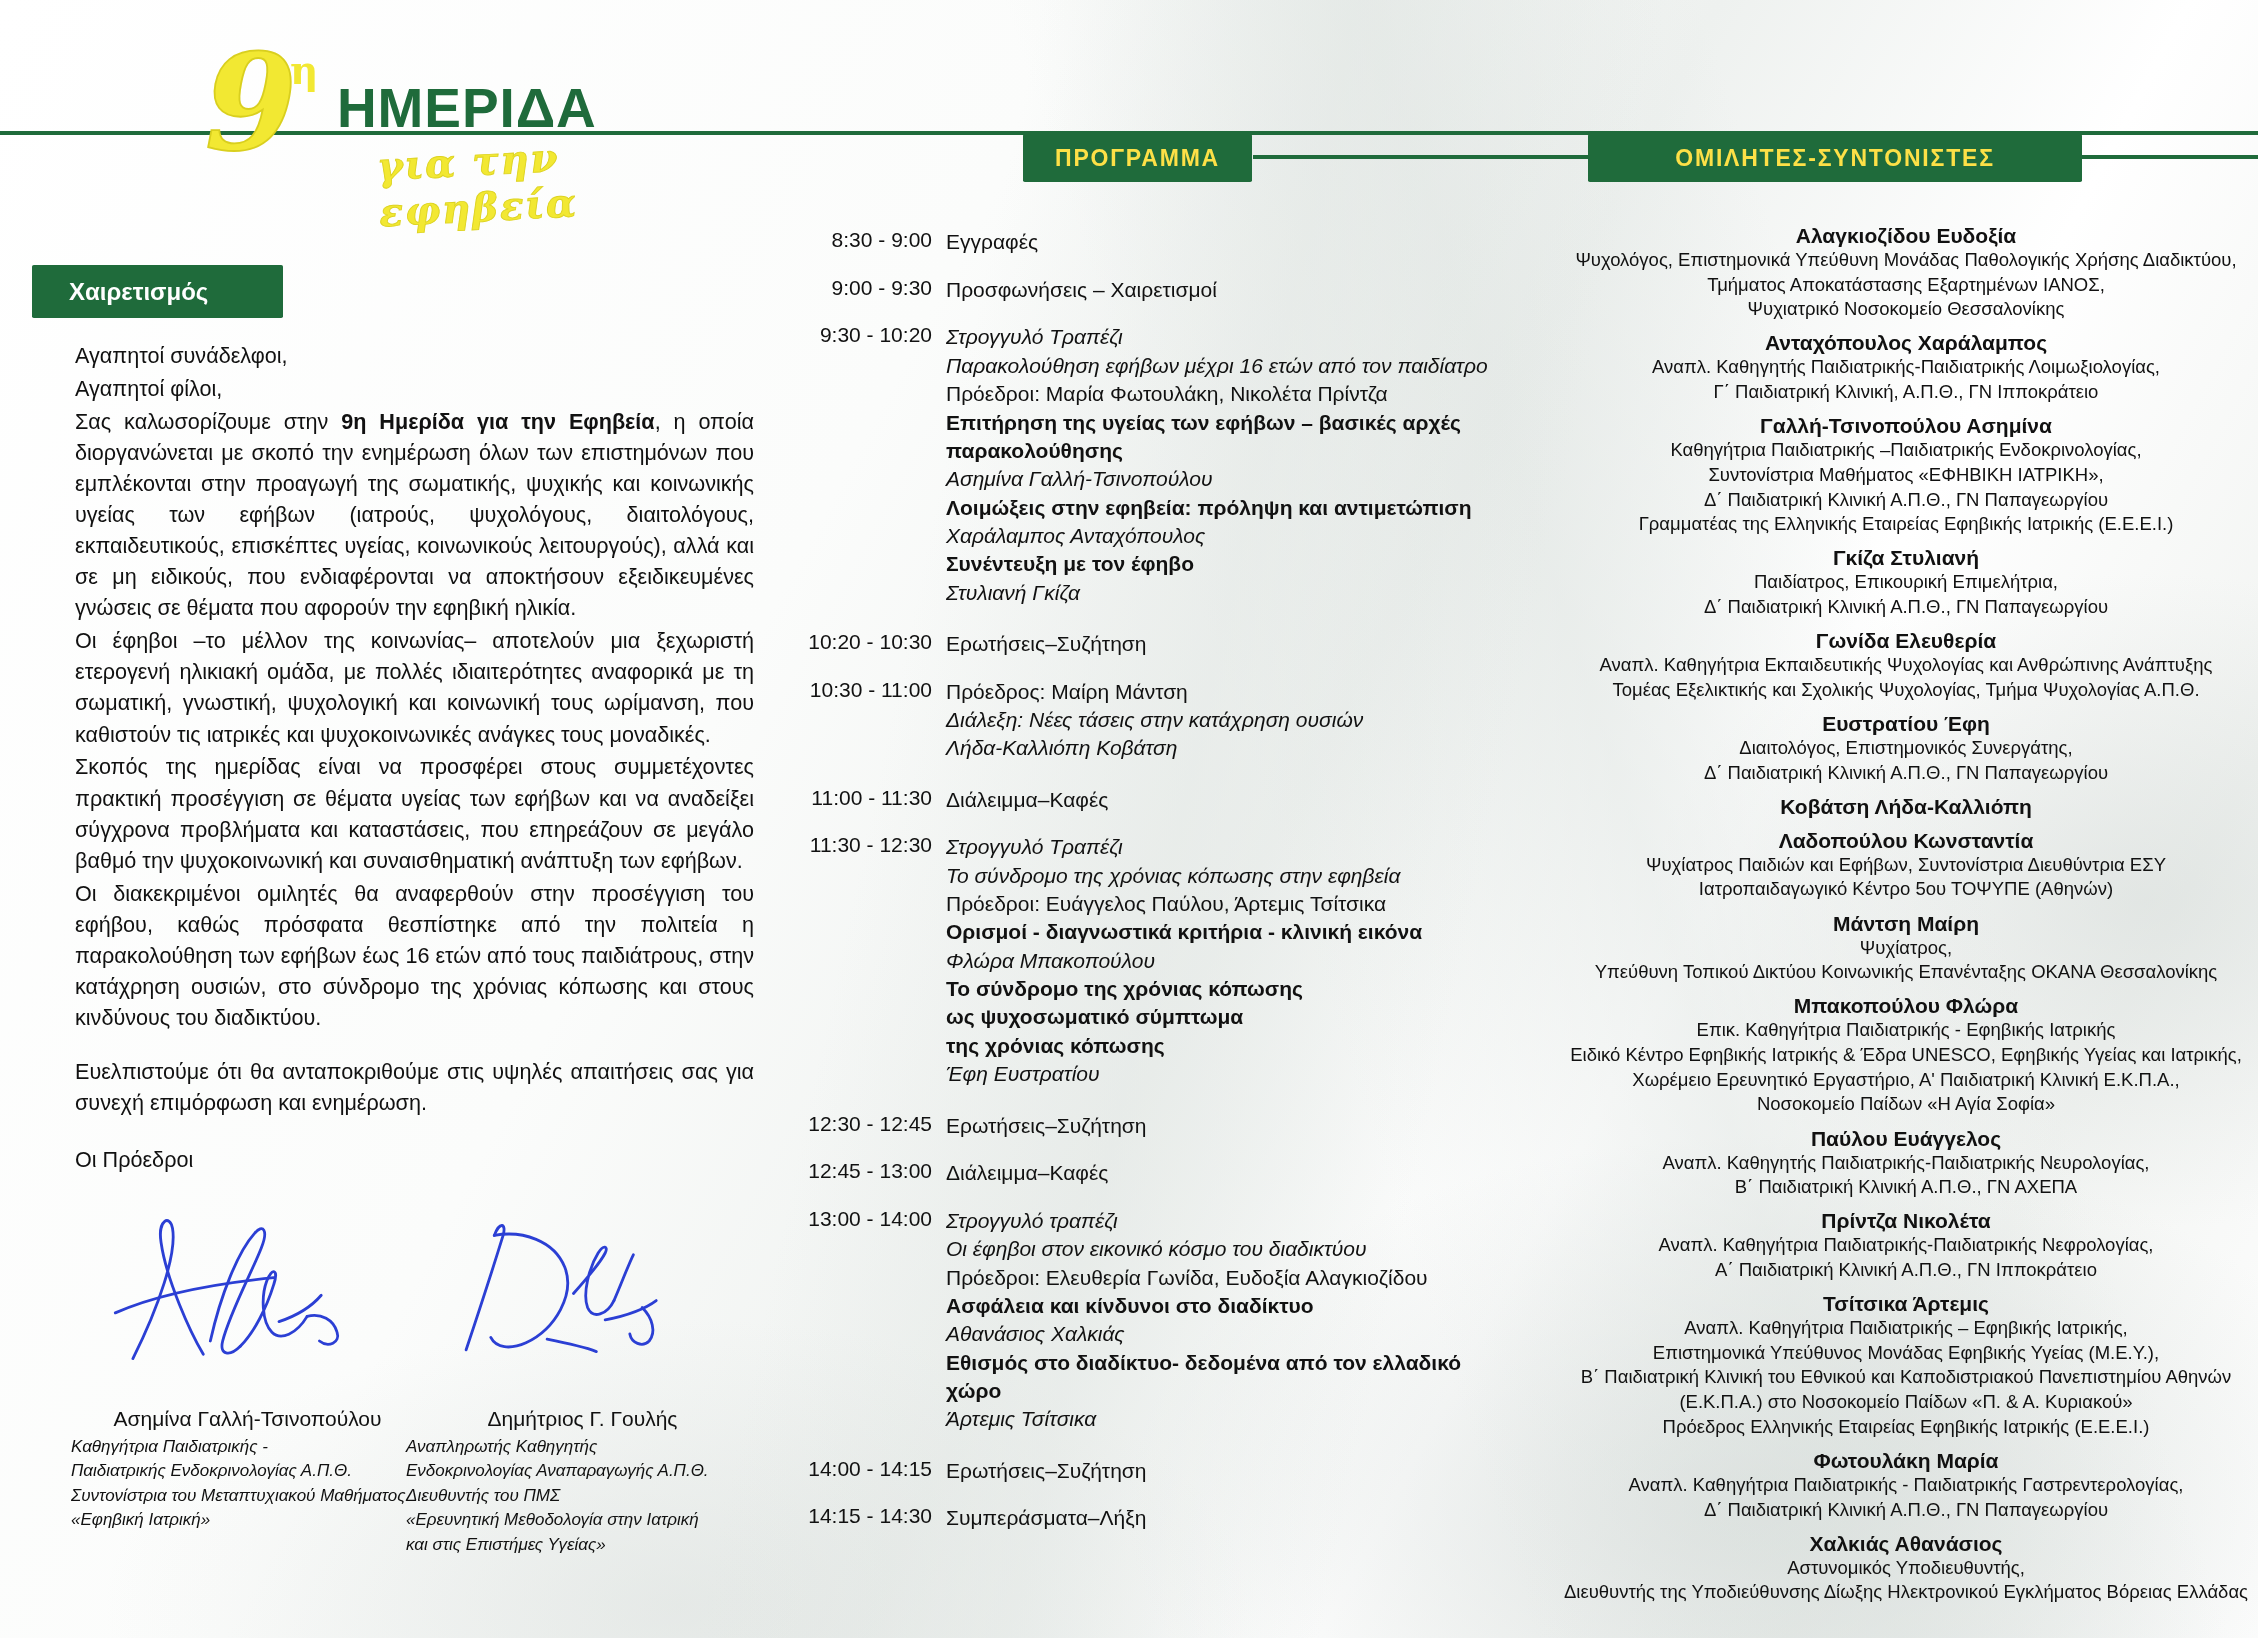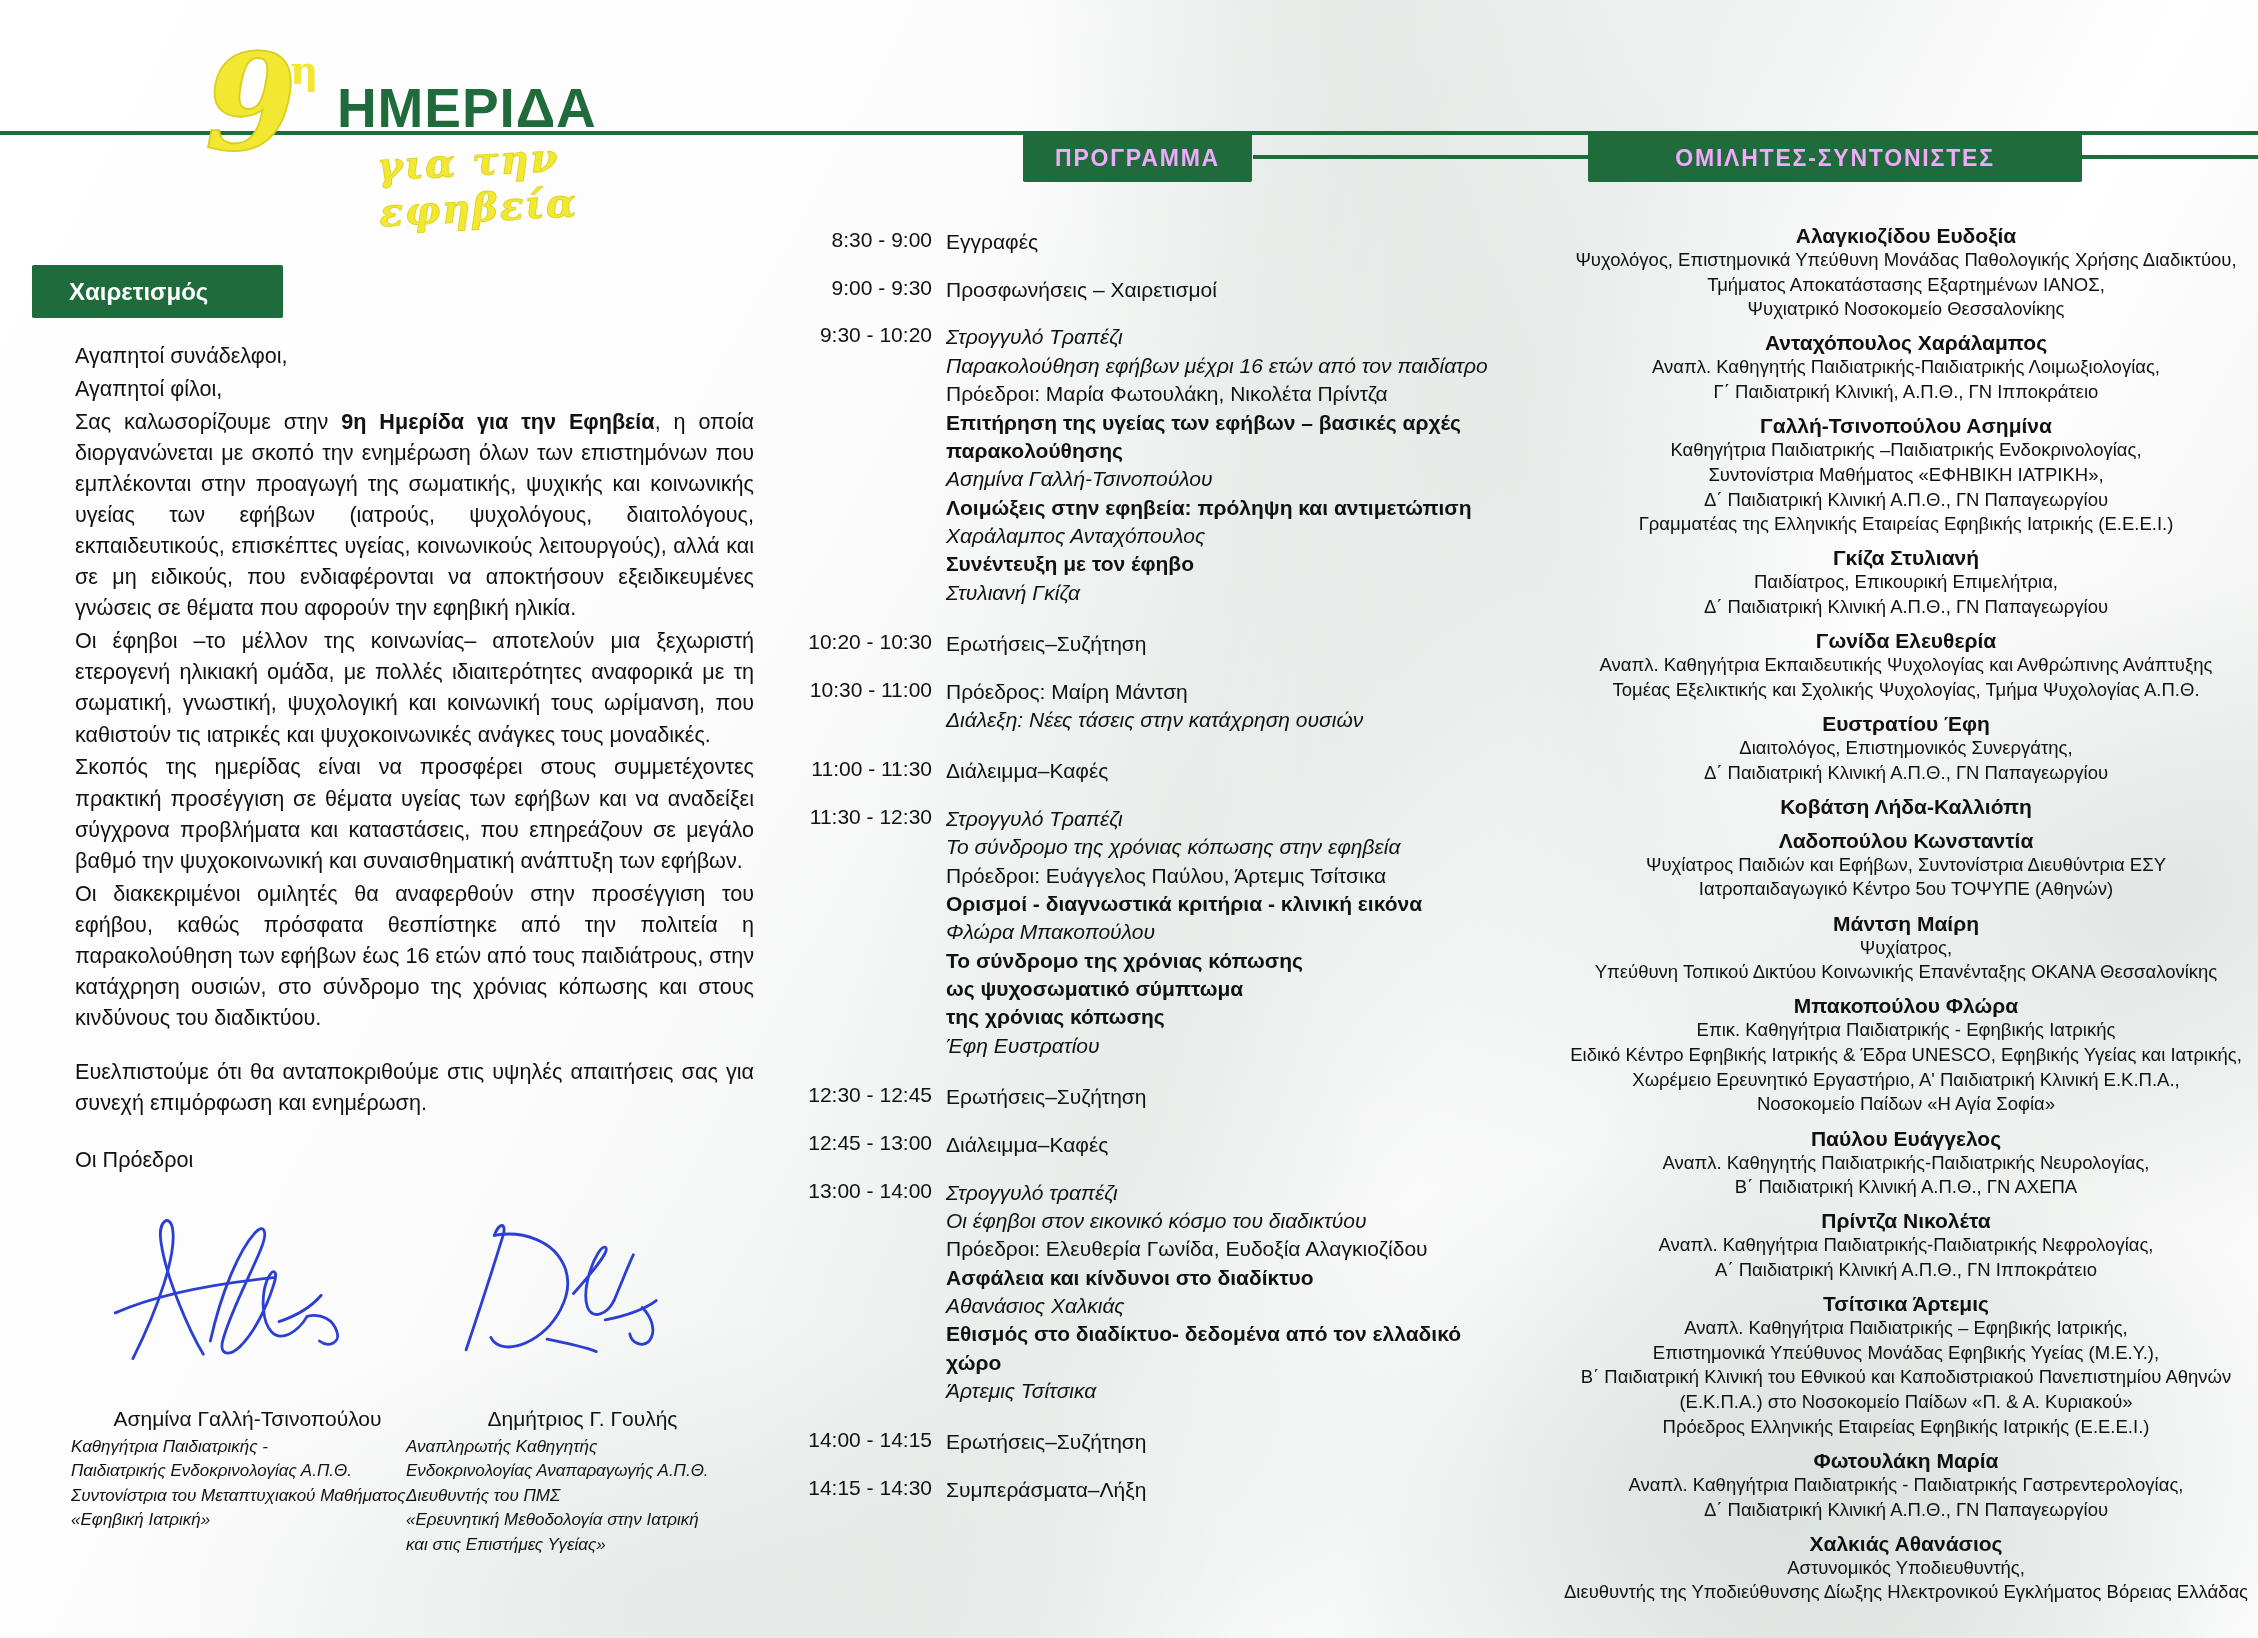--- a/index.html
+++ b/index.html
@@ -64,21 +64,21 @@
     font-family:"DejaVu Serif", serif;
     -webkit-text-stroke: 0.9px #ddd320;
     letter-spacing:1.8px;
     transform: rotate(-3deg);
   }
 
   
   .tab {
     position:absolute;
     background:#1f6b3b;
-    color:#f0abfc;
+    color:#fde047;
     font-weight:bold;
     letter-spacing:1.8px;
     display:flex; align-items:center; justify-content:center;
     border-radius:1.8px;
   }
   .tab-program { left:1023px; top:134px; width:229px; height:48px; font-size:23px;}
   .tab-speakers { left:1588px; top:134px; width:494px; height:48px; font-size:23px;}
   .tab-rule-a { position:absolute; left:1253px; top:155px; width:335px; height:3.5px; background:#1f6b3b; }
   .tab-rule-b { position:absolute; left:2082px; top:155px; width:176px; height:3.5px; background:#1f6b3b; }
 
@@ -255,20 +255,21 @@
         <div class="pbody">
           <div class="t-n">Ερωτήσεις–Συζήτηση</div>
         </div>
       </div>
       <div class="gap-sm"></div>
       <div class="prow">
         <div class="ptime">10:30 - 11:00</div>
         <div class="pbody">
           <div class="t-n">Πρόεδρος: Μαίρη Μάντση</div>
           <div class="t-bi">Διάλεξη: Νέες τάσεις στην κατάχρηση ουσιών</div>
+          <div class="t-i">Λήδα-Καλλιόπη Κοβάτση</div>
         </div>
       </div>
       <div class="gap-md"></div>
       <div class="prow">
         <div class="ptime">11:00 - 11:30</div>
         <div class="pbody">
           <div class="t-n">Διάλειμμα–Καφές</div>
         </div>
       </div>
       <div class="gap-sm"></div>

